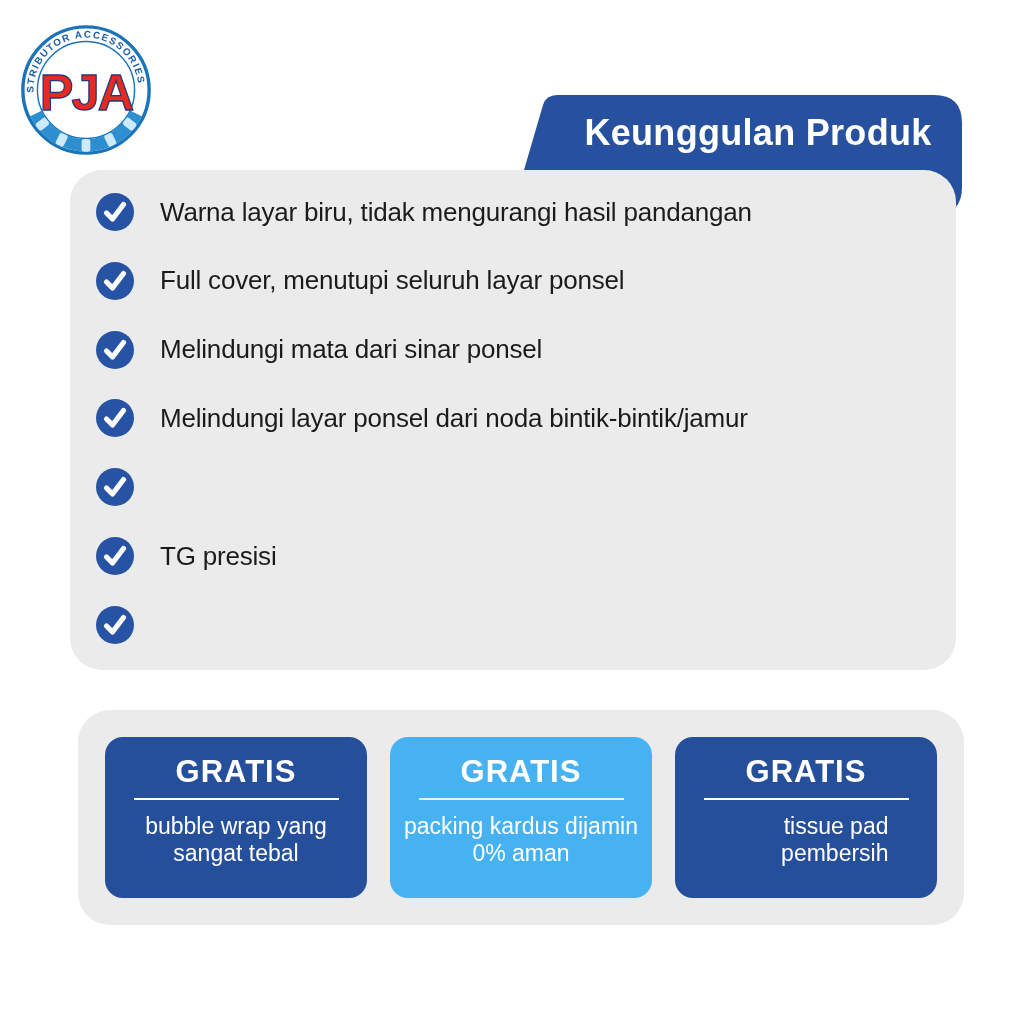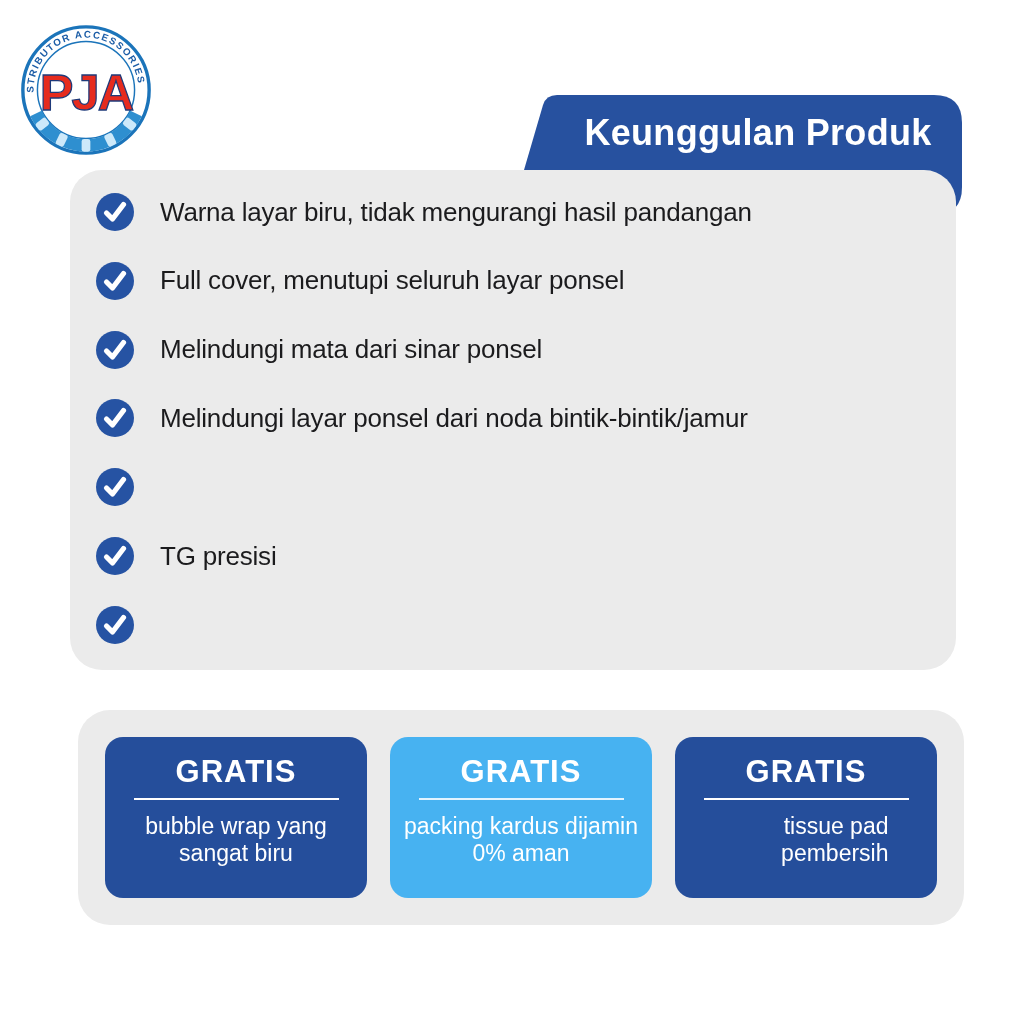--- a/index.html
+++ b/index.html
@@ -131,21 +131,21 @@
     </div>
 
 
   </div>
 
   <div class="freebies-panel">
 
     <div class="gratis-card dark">
       <div class="gratis-title">GRATIS</div>
       <hr class="gratis-divider">
-      <div class="gratis-desc">bubble wrap yang sangat biru</div>
+      <div class="gratis-desc">bubble wrap yang sangat tebal</div>
     </div>
 
     <div class="gratis-card light">
       <div class="gratis-title">GRATIS</div>
       <hr class="gratis-divider">
       <div class="gratis-desc">packing kardus dijamin 0% aman</div>
     </div>
 
     <div class="gratis-card dark">
       <div class="gratis-title">GRATIS</div>

